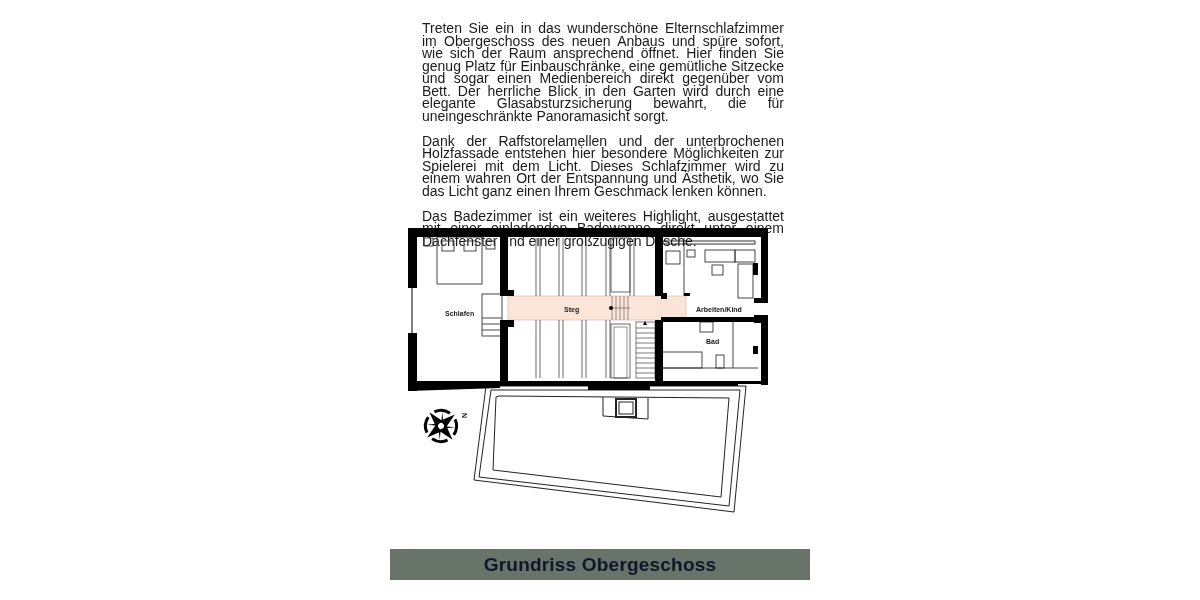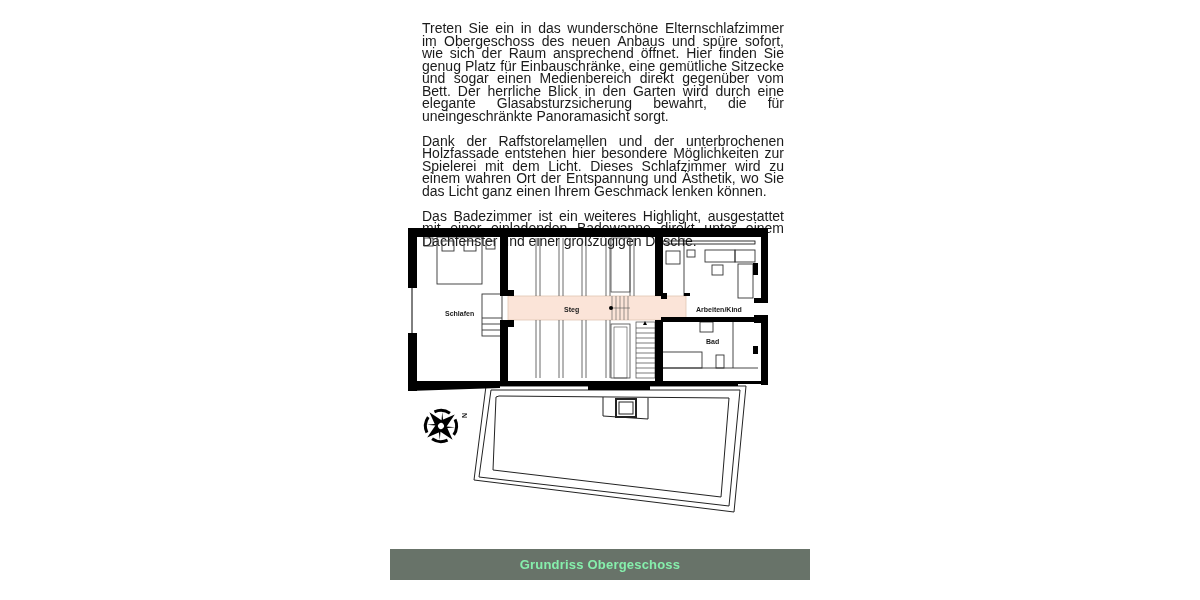--- a/index.html
+++ b/index.html
@@ -51,23 +51,23 @@
       top: 549px;
       width: 420px;
       height: 31px;
       background: #687369;
       display: flex;
       align-items: center;
       justify-content: center;
     }
     .banner-title {
       font-family: "Liberation Sans", sans-serif;
-      font-size: 13px;
+      font-size: 19px;
       font-weight: bold;
-      color: #86efac;
+      color: #0f172a;
       letter-spacing: 0.2px;
     }
   </style>
 </head>
 <body>
 
 <div class="page">
 
   <div class="text-block">
     <p>Treten Sie ein in das wunderschöne Elternschlafzimmer im Obergeschoss des neuen Anbaus und spüre sofort, wie sich der Raum ansprechend öffnet. Hier finden Sie genug Platz für Einbauschränke, eine gemütliche Sitzecke und sogar einen Medienbereich direkt gegenüber vom Bett. Der herrliche Blick in den Garten wird durch eine elegante Glasabsturzsicherung bewahrt, die für uneingeschränkte Panoramasicht sorgt.</p>

